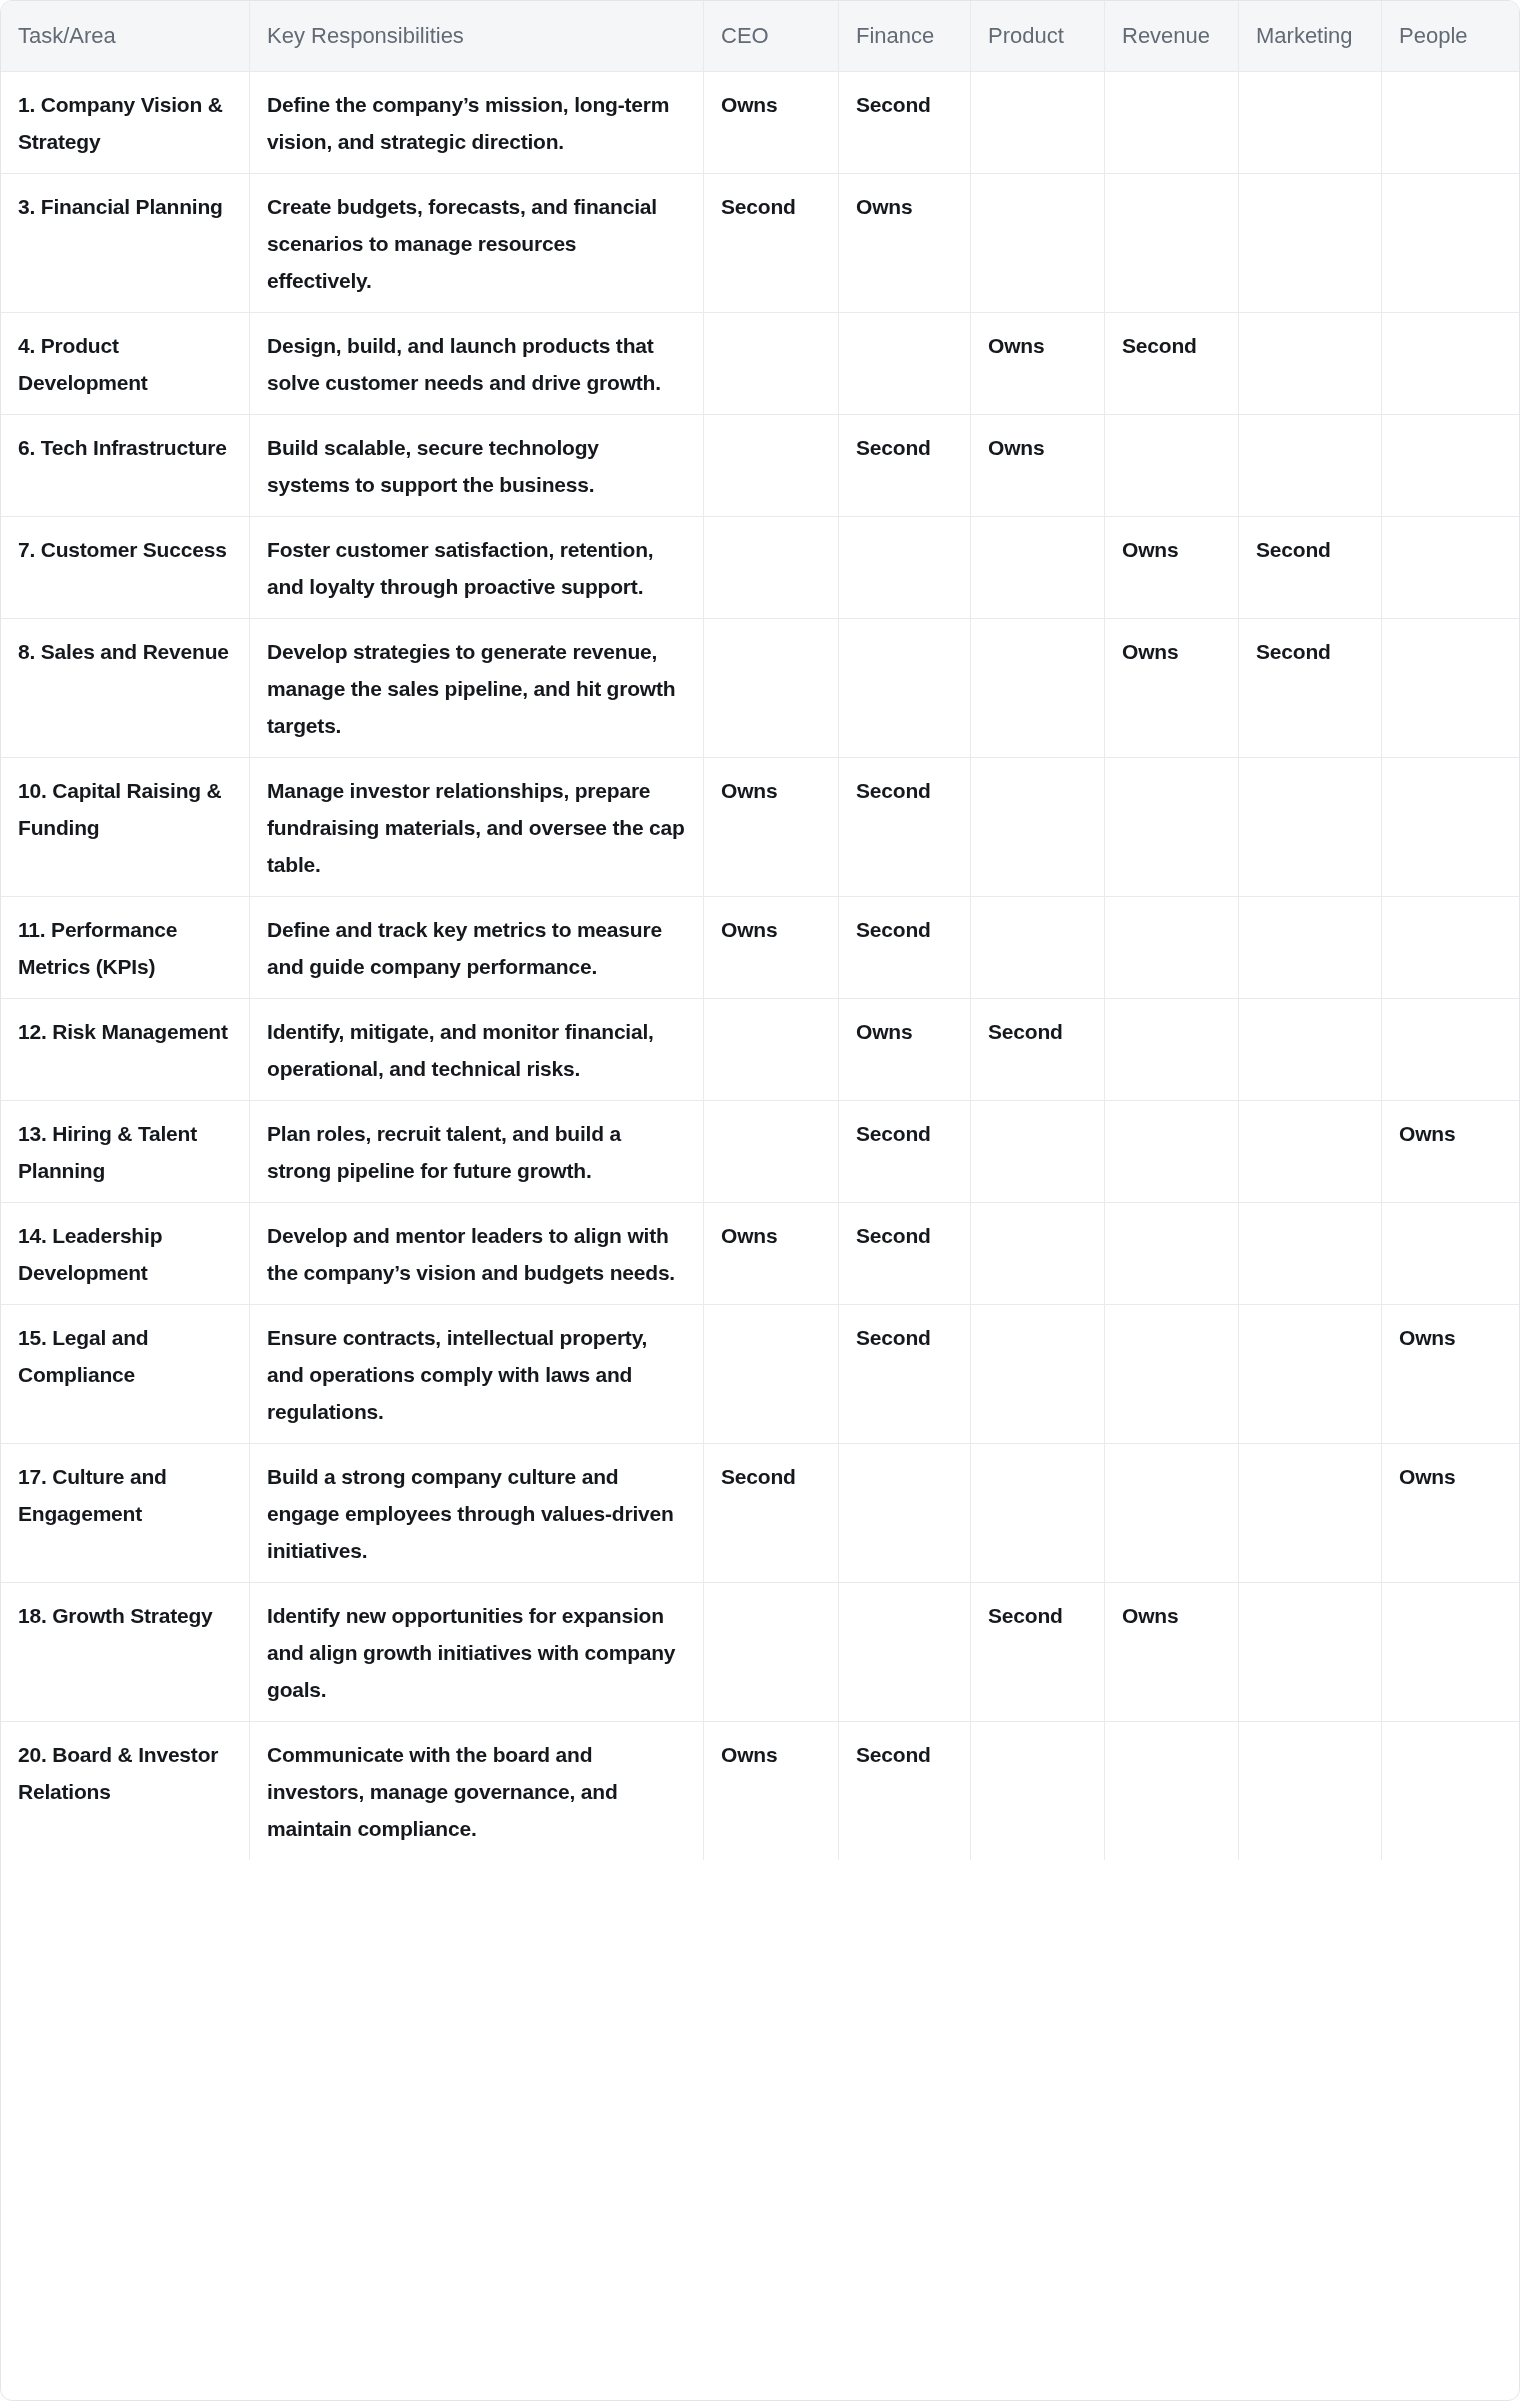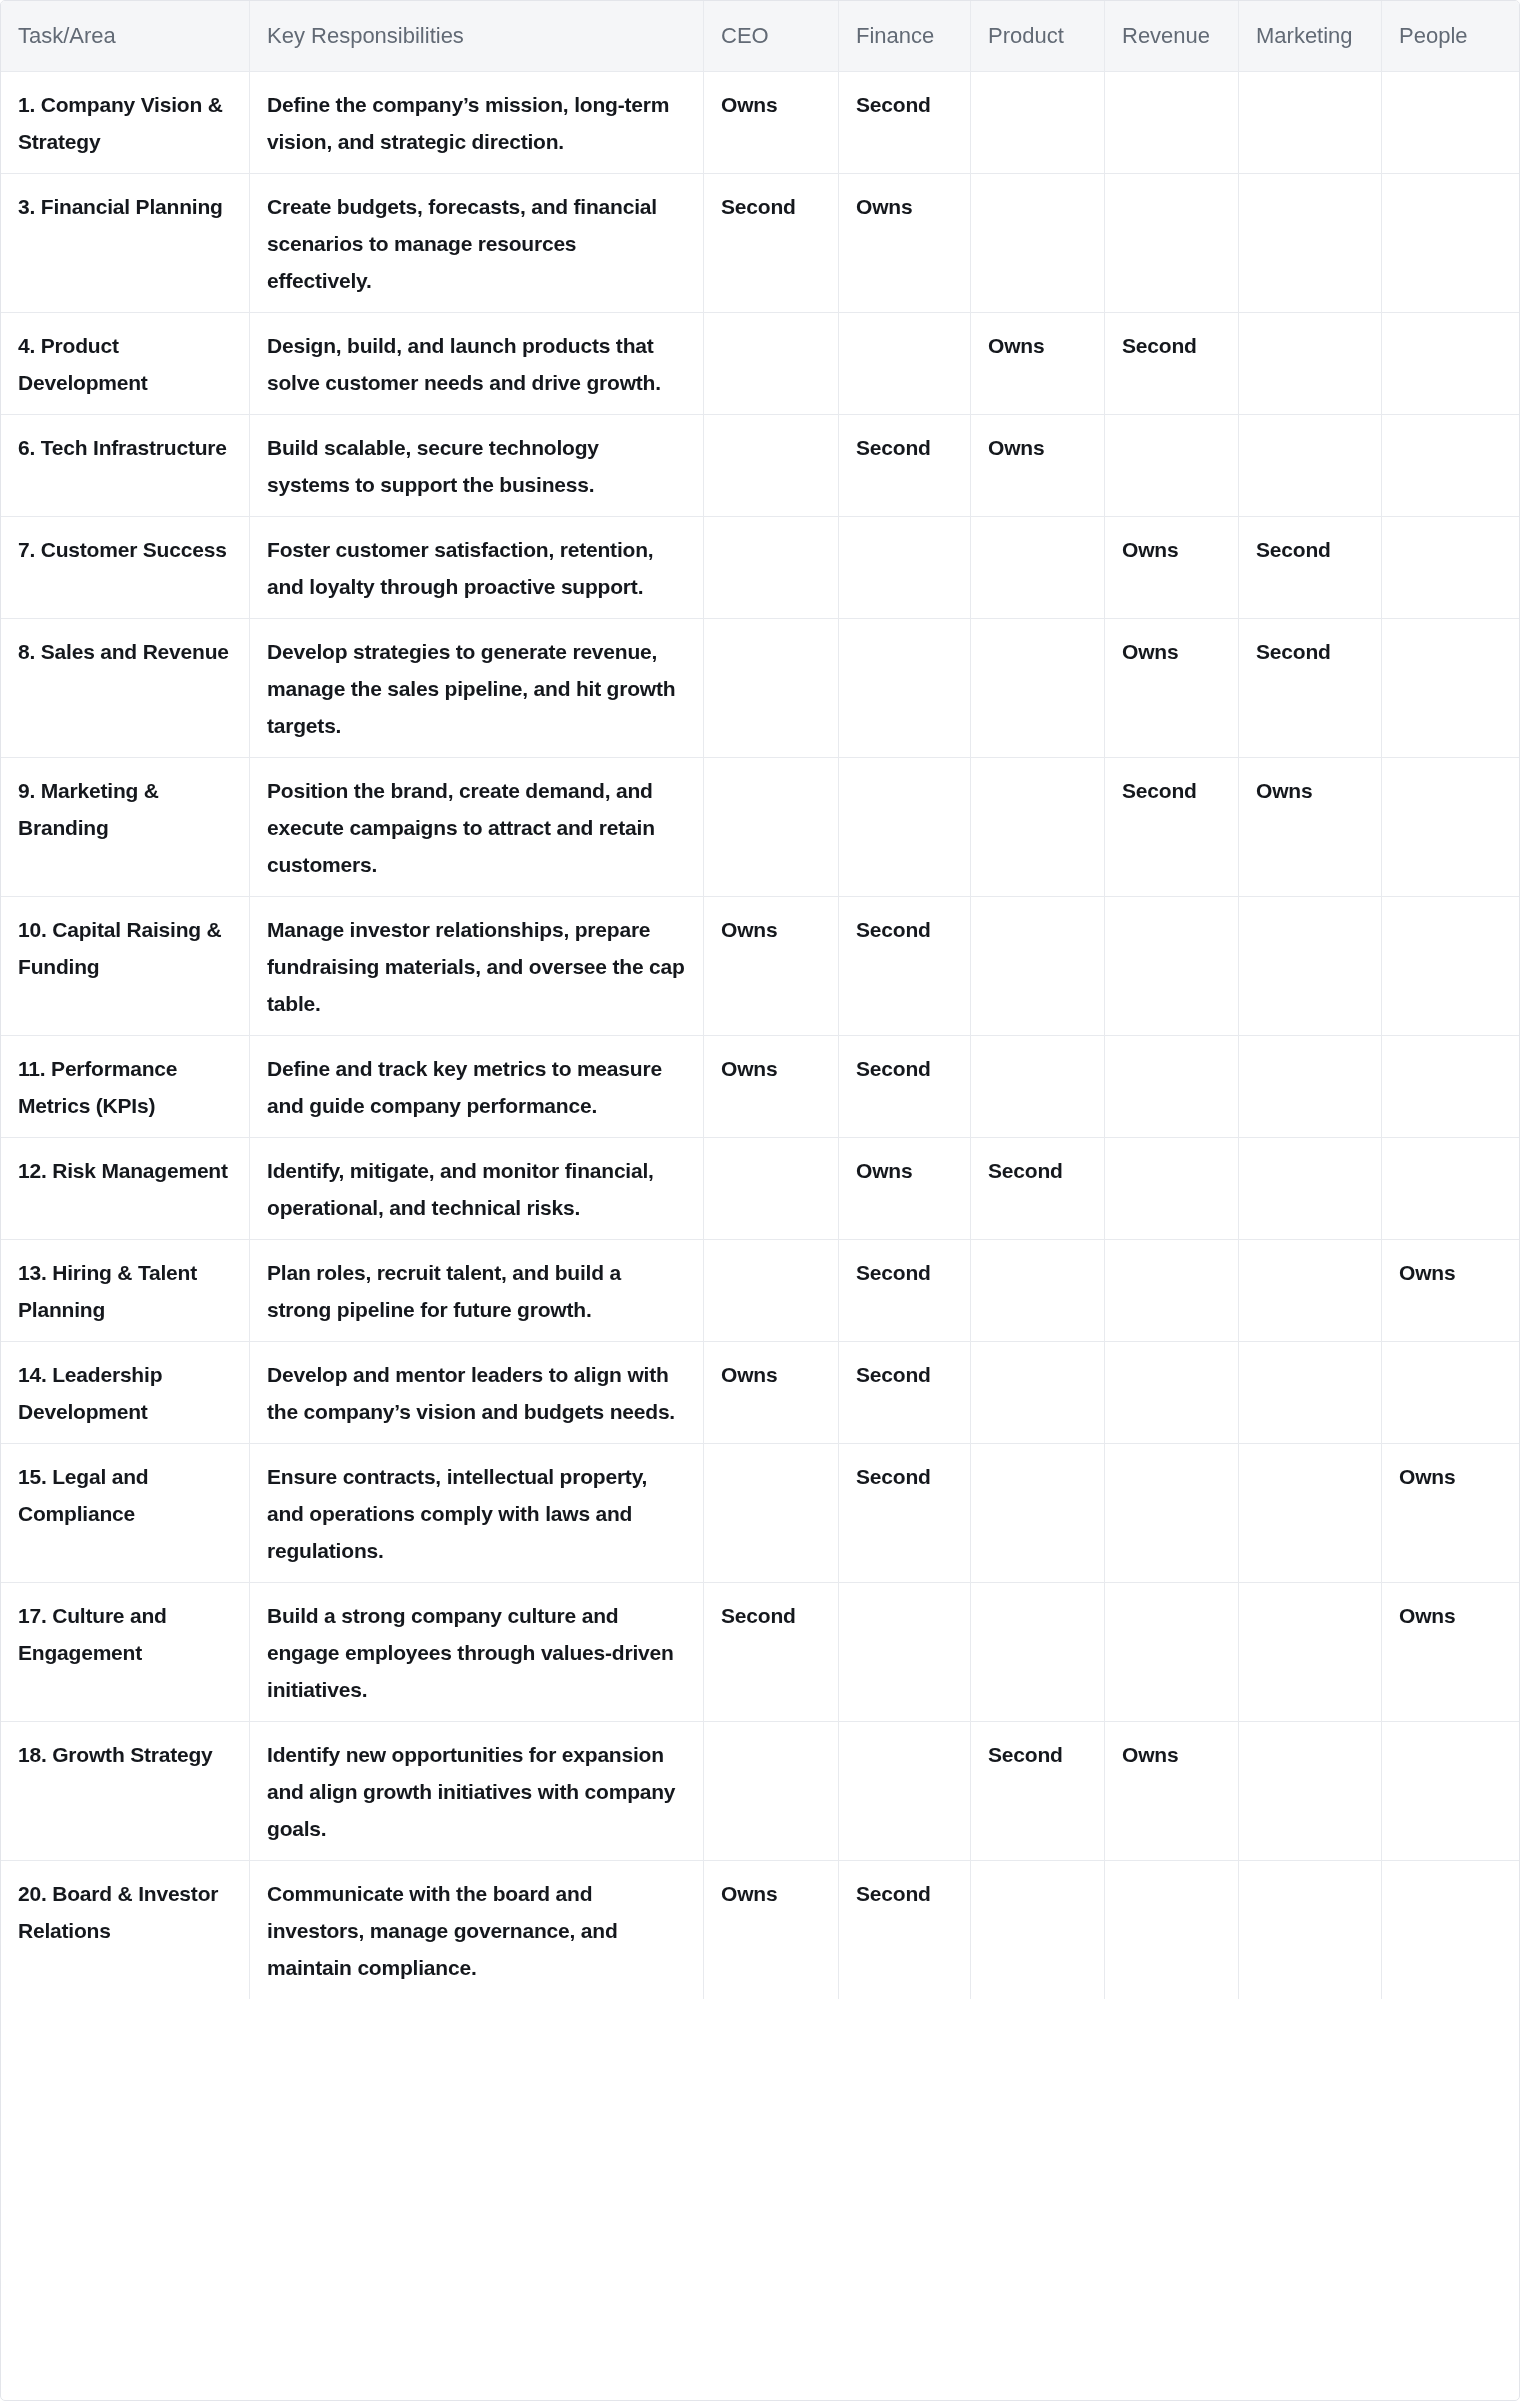--- a/index.html
+++ b/index.html
@@ -12,21 +12,21 @@
   }
   *{box-sizing:border-box;}
   html,body{margin:0;padding:0;}
   body{
     width:1520px;height:2401px;overflow:hidden;background:#fff;
     font-family:"Liberation Sans", sans-serif;
   }
   .sheet{
     width:1520px;height:2401px;
     border:0.8px solid var(--border-outer);
-    border-radius:5px;
+    border-radius:12px;
     overflow:hidden;
     background:var(--cell-bg);
   }
   table{
     width:100%;
     border-collapse:separate;border-spacing:0;
     table-layout:fixed;
   }
   th,td{
     border-right:0.8px solid var(--border);
@@ -138,30 +138,20 @@
           <td>8. Sales and Revenue</td>
           <td>Develop strategies to generate revenue, manage the sales pipeline, and hit growth targets.</td>
           <td></td>
           <td></td>
           <td></td>
           <td>Owns</td>
           <td>Second</td>
           <td></td>
         </tr>
         <tr>
-          <td>9. Marketing &amp; Branding</td>
-          <td>Position the brand, create demand, and execute campaigns to attract and retain customers.</td>
-          <td></td>
-          <td></td>
-          <td></td>
-          <td>Second</td>
-          <td>Owns</td>
-          <td></td>
-        </tr>
-        <tr>
           <td>10. Capital Raising &amp; Funding</td>
           <td>Manage investor relationships, prepare fundraising materials, and oversee the cap table.</td>
           <td>Owns</td>
           <td>Second</td>
           <td></td>
           <td></td>
           <td></td>
           <td></td>
         </tr>
         <tr>

